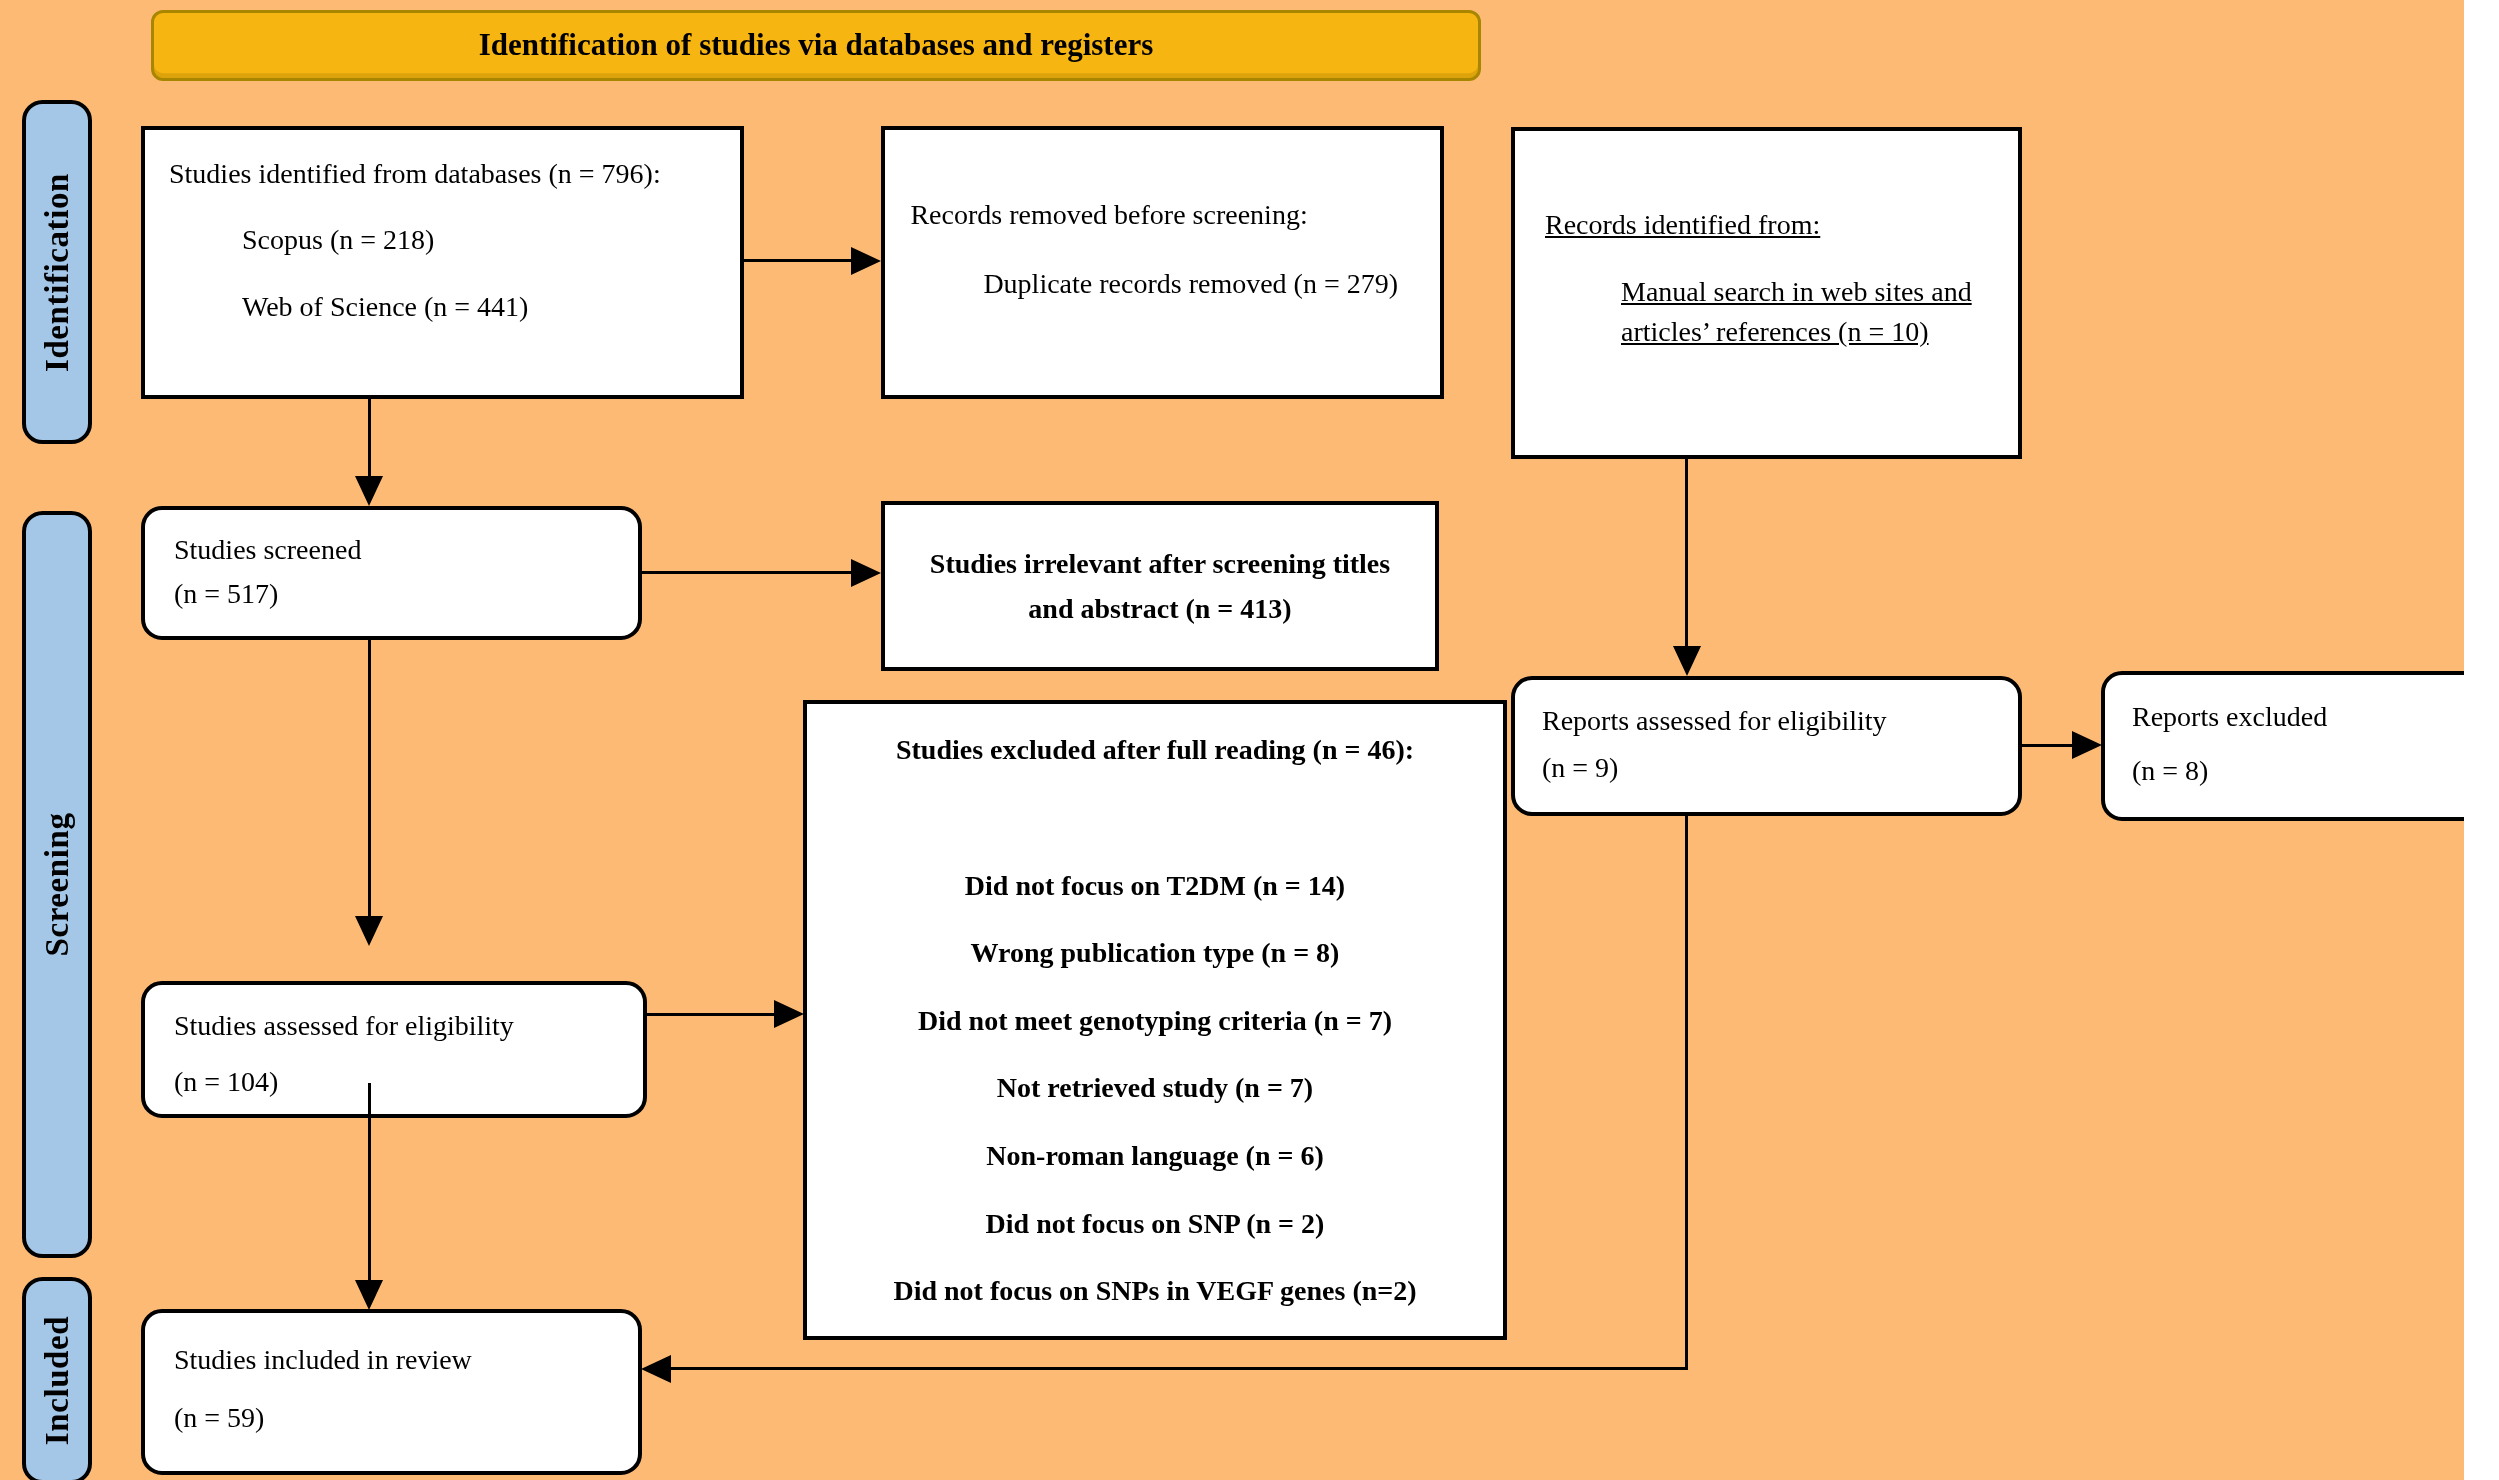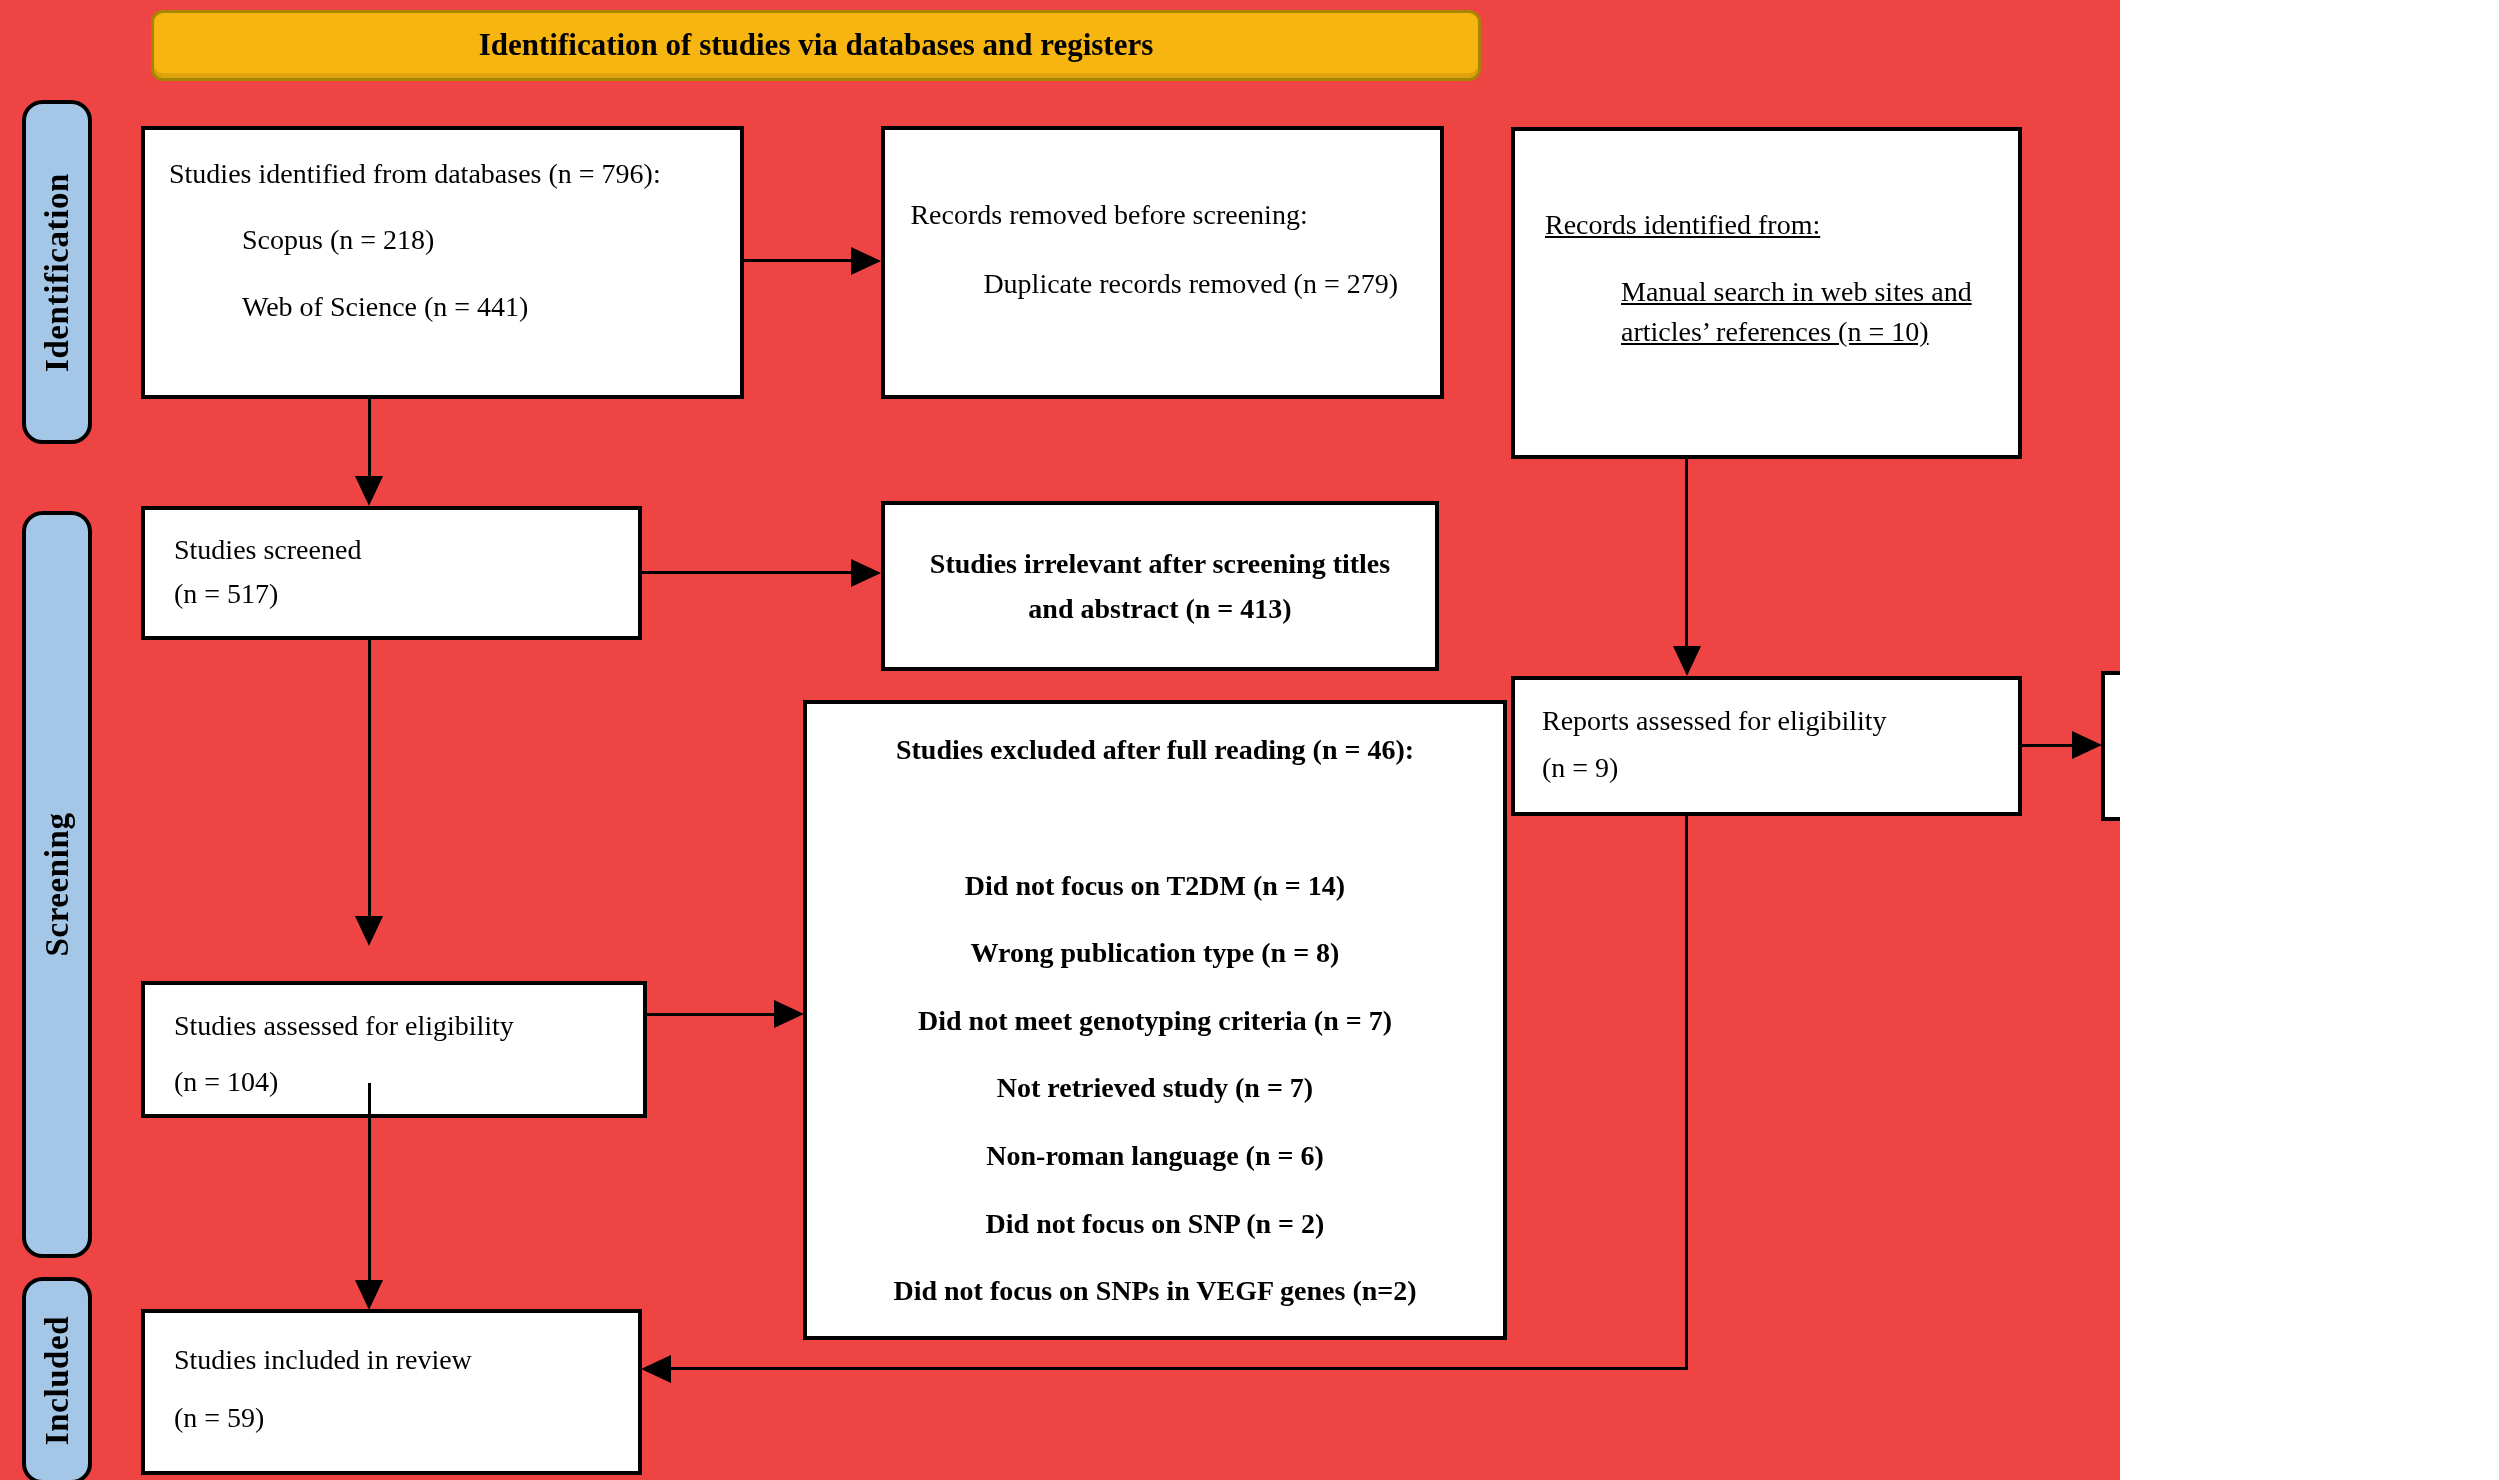--- a/index.html
+++ b/index.html
@@ -8,23 +8,23 @@
     background: #ffffff;
   }
   body {
     width: 2500px;
     height: 1480px;
     font-family: "Liberation Serif", "DejaVu Serif", serif;
     color: #000000;
   }
   .canvas {
     position: relative;
-    width: 2120px;
+    width: 2464px;
     height: 1480px;
-    background: #ef4444;
+    background: #fdba74;
     overflow: hidden;
   }
   
   .banner {
     position: absolute;
     background: var(--header-fill, #F7B512);
     border: 3.6px solid var(--header-border, #A98600);
     border-radius: 12px;
     display: flex;
     align-items: center;
@@ -58,20 +58,21 @@
     box-sizing: border-box;
     font-size: 28px;
     line-height: 1.2;
   }
   .box .indent { padding-left: 73px; }
   .box-col {
     display: flex;
     flex-direction: column;
     justify-content: space-between;
     padding: 29px 30px 35px 30px;
+    border-radius: 21px;
   }
   .centered { text-align: center; font-weight: bold; }
   
   .hline { position: absolute; height: 3px; background: #000; }
   .vline { position: absolute; width: 3px; background: #000; }
   .ah { position: absolute; width: 0; height: 0; }
   .ah-right { border-top: 14px solid transparent; border-bottom: 14px solid transparent; border-left: 30px solid #000; }
   .ah-left  { border-top: 14px solid transparent; border-bottom: 14px solid transparent; border-right: 30px solid #000; }
   .ah-down  { border-left: 14px solid transparent; border-right: 14px solid transparent; border-top: 30px solid #000; }
 </style>

